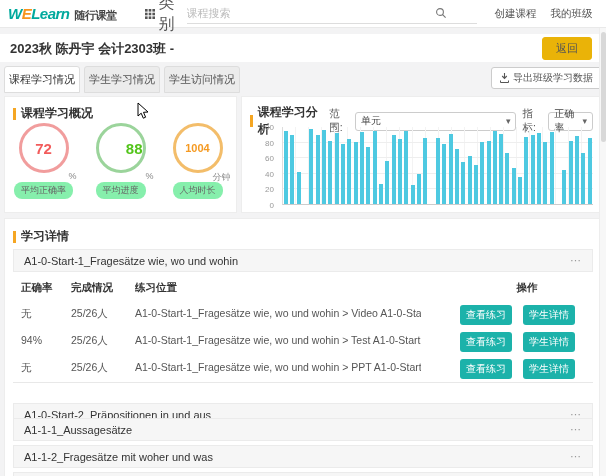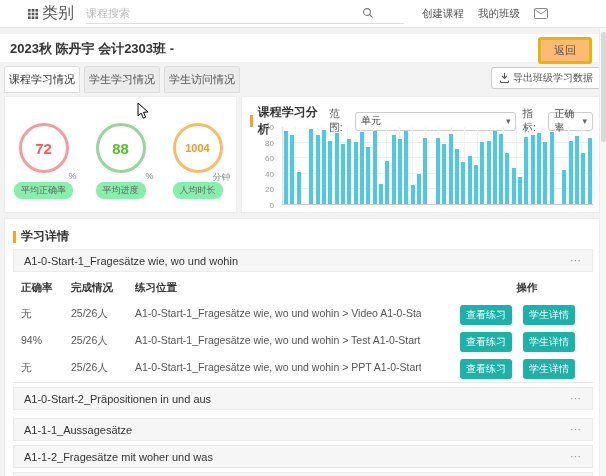--- a/index.html
+++ b/index.html
@@ -22,22 +22,22 @@
   .nav-search { position:relative; margin-left:12px; width:318px; border-bottom:1px solid #ddd; height:20px; display:flex; align-items:center;}
   .nav-search input { border:none; outline:none; width:290px; font-size:11px; color:#333; background:transparent; font-family:inherit;}
   .nav-search input::placeholder { color:#bbb; }
   .nav-search .mag { position:absolute; right:30px; top:3px; }
   .nav-links { display:flex; align-items:center; gap:14px; margin-left:18px; font-size:10.5px; color:#555; }
   .nav-links .lnk { cursor:pointer; white-space:nowrap; }
   .nav-ic { display:inline-flex; cursor:pointer; }
   
   .titlebar { position:absolute; top:34px; left:0; right:0; height:28px; background:#fff;padding-left:43px; }
   .page-title { position:absolute; left:10px; top:6px; font-size:13px; font-weight:bold; color:#333; }
-  .back-btn { position:absolute; right:14px; top:3px; font-size:11px; color:#555; background:#fdba74;
-              border:3px solid #eab308; border-radius:3px; padding:3px 13px; cursor:pointer; }
+  .back-btn { position:absolute; right:14px; top:3px; font-size:11px; color:#555; background:#eab308;
+              border:1px solid #eab308; border-radius:3px; padding:3px 13px; cursor:pointer; }
   
   .tabrow { position:absolute; top:66px; left:4px; right:4px; height:24px; }
   .tabs { display:flex; gap:4px; }
   .tab { font-size:11px; padding:5px 4px; border:1px solid #ddd; background:#ececec; color:#555;
          border-radius:3px 3px 0 0; cursor:pointer; }
   .tab.active { background:#fff; color:#333; }
   .export-btn { position:absolute; right:0; top:1px; background:#fff; border:1px solid #ccc; border-radius:3px;
                 font-size:10px; color:#555; padding:3px 8px; display:flex; align-items:center; gap:4px; cursor:pointer;}
   
   .card { position:absolute; background:#fff; border:1px solid #ededed; }
@@ -73,21 +73,21 @@
             repeating-linear-gradient(to right, transparent 0 12px, #f3f3f3 12px 13px);
           display:flex; justify-content:space-between; align-items:flex-end; padding:0 1px;}
   .slot { width:4px; height:78px; position:relative; }
   .bar { position:absolute; bottom:0; left:0; width:4px; background:#4ec9e1; }
   
   .det-head { position:absolute; top:9px; left:8px; }
   .acc { position:absolute; left:8px; right:8px; height:23px; background:#f6f6f6; border:1px solid #ebebeb;
          display:flex; align-items:center; justify-content:space-between; padding:0 10px; cursor:pointer;}
   .acc .acc-title { font-size:11px; color:#333; }
   .acc .more { font-size:11px; color:#999; letter-spacing:1px; }
-  .acc1 { top:30px; } .acc2 { top:168px; } .acc3 { top:199px; } .acc4 { top:226px; } .acc5 { top:253px; }
+  .acc1 { top:30px; } .acc2 { top:184px; } .acc3 { top:199px; } .acc4 { top:226px; } .acc5 { top:253px; }
   .thead { position:absolute; top:62px; left:0; right:0; height:16px; font-size:10.5px; font-weight:bold; color:#333; }
   .trow  { position:absolute; left:0; right:0; height:20px; font-size:10.5px; color:#555; }
   .r1 { top:88px; } .r2 { top:115px; } .r3 { top:142px; }
   .c-acc { position:absolute; left:16px; width:44px; }
   .c-comp { position:absolute; left:66px; width:64px; }
   .c-loc { position:absolute; left:130px; right:180px; white-space:nowrap; overflow:hidden; }
   .c-ops-h { position:absolute; right:44px; width:60px; text-align:center; }
   .c-ops { position:absolute; right:26px; display:flex; gap:11px; top:-2px;}
   .tbtn { background:#1cb2aa; color:#fff; font-size:10px; border:none; border-radius:3px; padding:3px 6px; cursor:pointer; white-space:nowrap; font-family:inherit;}
   .tdivider { position:absolute; top:163px; left:8px; right:8px; border-top:1px solid #e8e8e8; }
@@ -95,20 +95,21 @@
   .scrollbar { position:absolute; top:28px; right:0; width:7px; bottom:0; background:#f7f7f7; border-left:1px solid #ededed; }
   .thumb { position:absolute; top:4px; left:1px; width:5px; height:110px; background:#d8d8d8; border-radius:3px; }
   
   .cursor { position:absolute; left:137px; top:102px; z-index:20; pointer-events:none; }
   svg { display:block; }
 </style>
 </head>
 <body>
 
 <div class="navbar">
+  <div class="logo"><span class="lw">W</span><span class="le">E</span><span class="lr">Learn</span><span class="logo-cn">随行课堂</span></div>
   <div class="nav-cat">
     <span>
       <svg width="10" height="10" viewBox="0 0 10 10">
           <g fill="#555">
             <rect x="0" y="0" width="2.6" height="2.6"></rect>
             <rect x="3.7" y="0" width="2.6" height="2.6"></rect>
             <rect x="7.4" y="0" width="2.6" height="2.6"></rect>
             <rect x="0" y="3.7" width="2.6" height="2.6"></rect>
             <rect x="3.7" y="3.7" width="2.6" height="2.6"></rect>
             <rect x="7.4" y="3.7" width="2.6" height="2.6"></rect>
@@ -158,30 +159,34 @@
       <svg width="9" height="10" viewBox="0 0 9 10">
           <path d="M4.5,0 v5 M2.2,3 l2.3,2.4 2.3,-2.4" fill="none" stroke="#555" stroke-width="1.1"></path>
           <path d="M0.5,7.5 v2 h8 v-2" fill="none" stroke="#555" stroke-width="1"></path>
         </svg>
     </span>
     <span>导出班级学习数据</span>
   </div>
 </div>
 
 <div class="card card-overview">
+  <div class="sec-head" style="position:absolute; top:8px; left:8px;">
+    <span class="sec-bar"></span>
+    <span class="sec-title">课程学习概况</span>
+  </div>
   <div class="stats">
     <div class="stat">
       <div class="circle" style="border-color: rgb(241, 157, 157);">
           <span class="num" style="color: rgb(242, 92, 92);">72</span>
         </div>
       <span class="unit">%</span>
       <span class="pill">平均正确率</span>
     </div>
     <div class="stat">
-      <div class="circle" style="border-color: rgb(155, 212, 155);">
+      <div class="circle" style="border-color: rgb(155, 212, 155); justify-content: flex-end;">
           <span class="num" style="color: rgb(82, 196, 26);">88</span>
         </div>
       <span class="unit">%</span>
       <span class="pill">平均进度</span>
     </div>
     <div class="stat">
       <div class="circle" style="border-color: rgb(243, 189, 106);">
           <span class="num" style="font-size: 11px; color: rgb(245, 154, 35);">1004</span>
         </div>
       <span class="unit">分钟</span>

